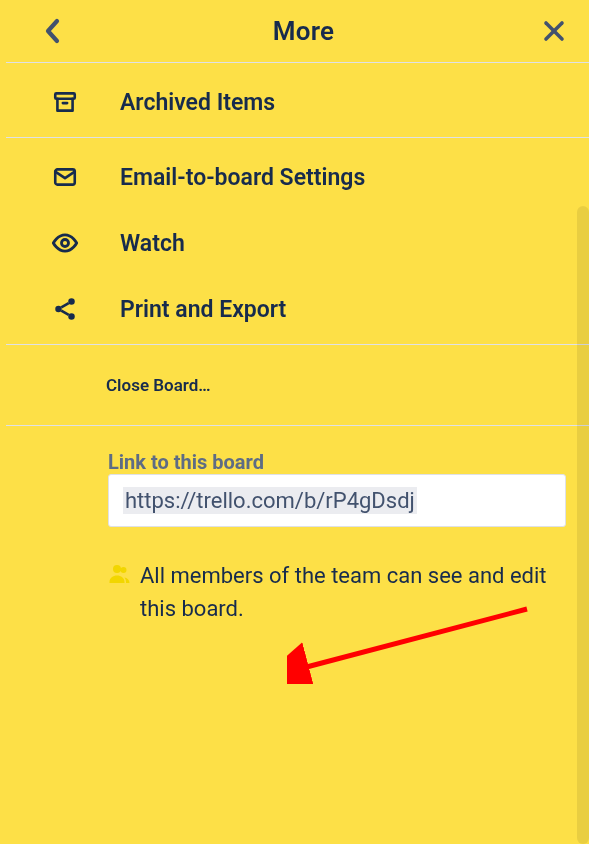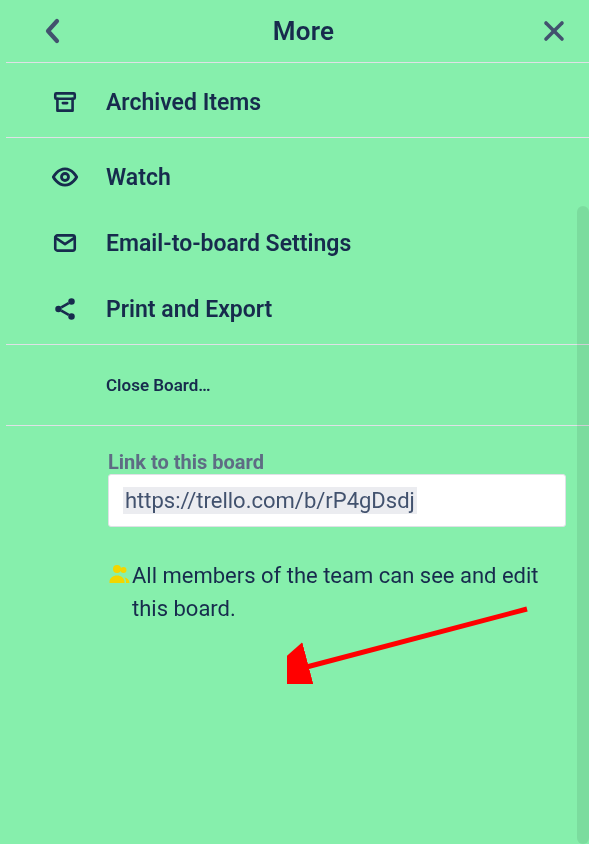--- a/index.html
+++ b/index.html
@@ -1,46 +1,46 @@
 <!DOCTYPE html>
 <html><head>
   <meta charset="utf-8">
   <style>
     * { margin: 0; padding: 0; box-sizing: border-box; }
     html, body { background: #f4f5f7; font-family: -apple-system, BlinkMacSystemFont, 'Segoe UI', Roboto, sans-serif; }
-    .panel { position: relative; width: 589px; height: 844px; background: #86efac; padding-left: 6px; }
+    .panel { position: relative; width: 589px; height: 844px; background: #fde047; padding-left: 6px; }
     .panel-scroll { position: absolute; right: 0; top: 206px; width: 12px; height: 638px; background: rgba(0,0,0,0.08); border-radius: 6px; }
     .header {
       display: flex; align-items: center; justify-content: space-between;
       padding: 14px 18px 14px 30px;
     }
     .header-title { flex: 1; text-align: center; font-size: 26px; font-weight: 600; color: #172b4d; letter-spacing: 0.2px; }
     .icon-btn { width: 34px; height: 34px; display: flex; align-items: center; justify-content: center; cursor: pointer; color: #42526e; }
     .icon-btn svg { display: block; }
     .hr { border: none; border-top: 1px solid #dfe1e6; margin: 0; }
     .menu-item {
-      display: flex; align-items: center; gap: 26px;
+      display: flex; align-items: center; gap: 40px;
       padding: 18px 12px 18px 44px; cursor: pointer;
     }
     .menu-item .mi-icon { width: 30px; height: 30px; display: flex; align-items: center; justify-content: center; color: #172b4d; }
     .menu-item .mi-label { font-size: 23px; font-weight: 600; color: #172b4d; }
     .section-pad { padding-top: 6px; padding-bottom: 2px; }
     .close-section { padding: 30px 0 30px 100px; cursor: pointer; }
     .close-section .mi-label { font-size: 17px; font-weight: 600; color: #172b4d; }
     .link-section { padding: 24px 30px 10px 102px; }
     .link-label { font-size: 20px; font-weight: 700; color: #5e6c84; }
     .link-box {
       width: 458px; background: #fff; border: 1px solid #dfe1e6; border-radius: 3px;
       padding: 12px 14px;
     }
     .link-text {
       font-size: 22px; color: #42526e; background: #ebecf0;
       display: inline-block; padding: 1px 2px;
     }
-    .perm-row { display: flex; padding: 22px 30px 10px 102px; }
+    .perm-row { display: flex; gap: 8px; padding: 22px 30px 10px 102px; }
     .perm-icon { flex-shrink: 0; margin-top: 3px; }
     .perm-text { font-size: 22px; color: #172b4d; line-height: 1.5; }
     .arrow {
       position: absolute;
       left: 287px; top: 604px;
       pointer-events: none;
     }
   </style>
 </head>
 <body>
@@ -75,36 +75,36 @@
       </span>
       <span class="mi-label">Archived Items</span>
     </div>
   </div>
 
   <hr class="hr">
 
   <div class="section-pad">
     <div class="menu-item">
       <span class="mi-icon">
+        <svg width="26" height="26" viewBox="0 0 24 24" fill="none" stroke="currentColor" stroke-width="2.4" stroke-linecap="round" stroke-linejoin="round">
+            <rect x="3" y="5" width="18" height="14" rx="2"></rect>
+            <polyline points="3,7 12,13 21,7"></polyline>
+          </svg>
+      </span>
+      <span class="mi-label">Email-to-board Settings</span>
+    </div>
+
+    <div class="menu-item">
+      <span class="mi-icon">
         <svg width="28" height="28" viewBox="0 0 24 24" fill="none" stroke="currentColor" stroke-width="2.4" stroke-linecap="round" stroke-linejoin="round">
             <path d="M2 12s3.5-7 10-7 10 7 10 7-3.5 7-10 7S2 12 2 12z"></path>
             <circle cx="12" cy="12" r="3"></circle>
           </svg>
       </span>
       <span class="mi-label">Watch</span>
-    </div>
-
-    <div class="menu-item">
-      <span class="mi-icon">
-        <svg width="26" height="26" viewBox="0 0 24 24" fill="none" stroke="currentColor" stroke-width="2.4" stroke-linecap="round" stroke-linejoin="round">
-            <rect x="3" y="5" width="18" height="14" rx="2"></rect>
-            <polyline points="3,7 12,13 21,7"></polyline>
-          </svg>
-      </span>
-      <span class="mi-label">Email-to-board Settings</span>
     </div>
 
 
 
     <div class="menu-item">
       <span class="mi-icon">
         <svg width="26" height="26" viewBox="0 0 24 24" fill="currentColor">
             <circle cx="18" cy="5" r="3"></circle>
             <circle cx="6" cy="12" r="3"></circle>
             <circle cx="18" cy="19" r="3"></circle>

